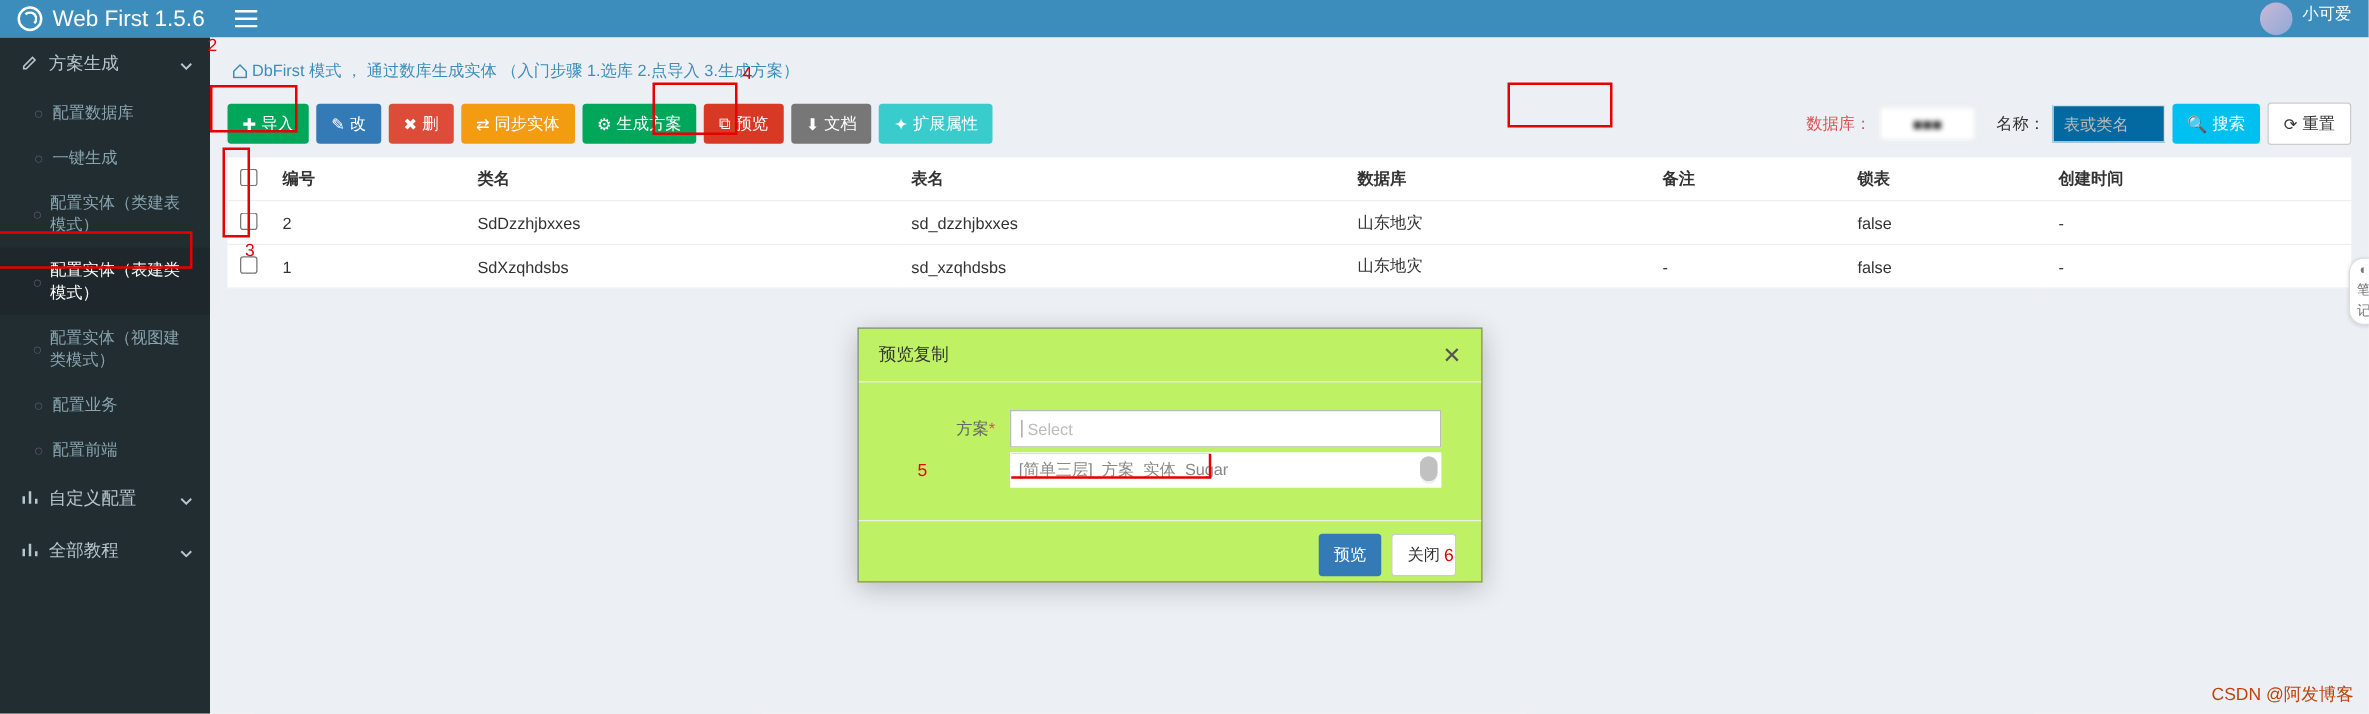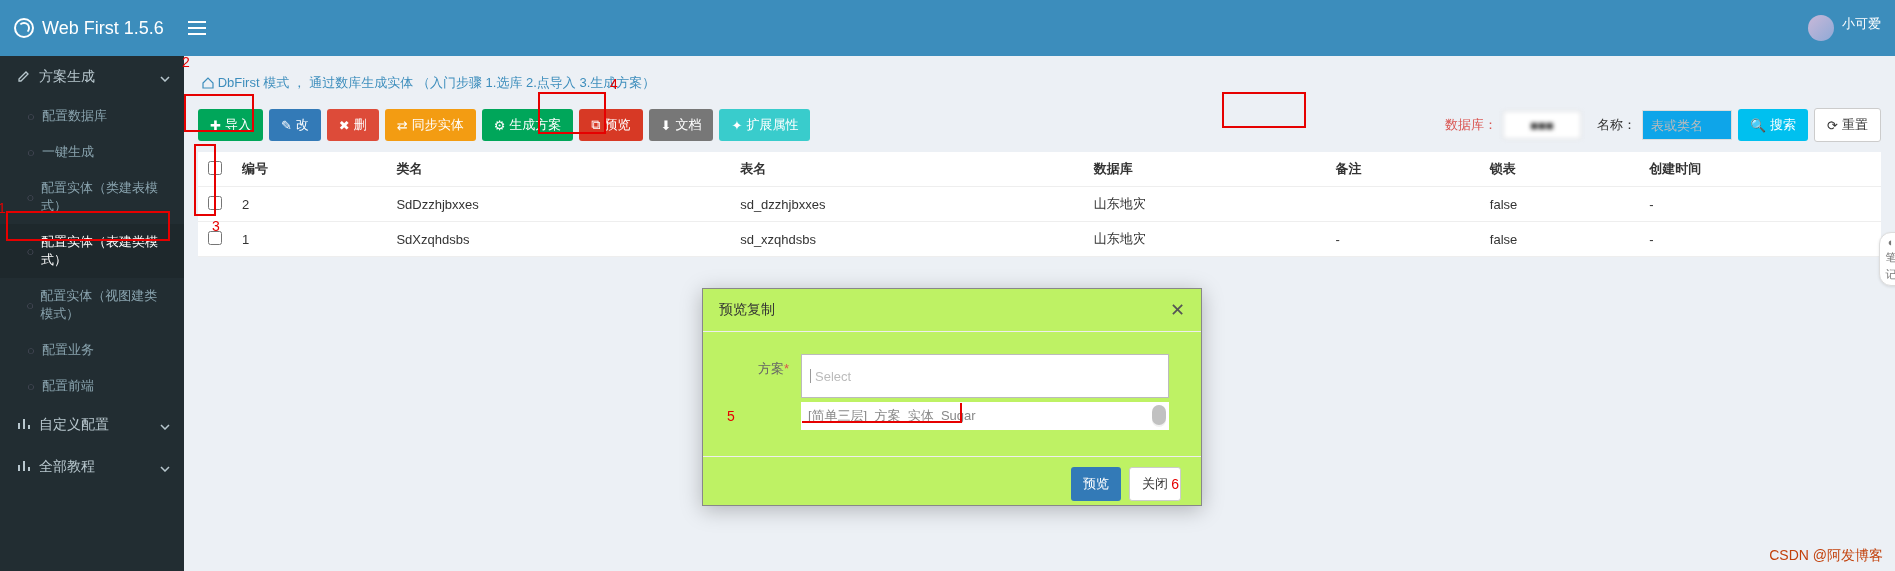--- a/index.html
+++ b/index.html
@@ -1,33 +1,33 @@
 <!DOCTYPE html>
 <html><head>
 <meta charset="utf-8">
 <style>
   * { box-sizing: border-box; margin: 0; padding: 0; font-family: "Microsoft YaHei", Arial, sans-serif; }
   body { background: #f5f5f5; font-size: 13px; color: #333; }
   
   .app { display: flex; flex-direction: column; width: 1895px; height: 571px; position: relative; overflow: hidden; }
   
   
-  .navbar { height: 56px; background: #3c8dbc; display: flex; align-items: center; color: #fff; padding: 0 14px; }
+  .navbar { height: 30px; background: #3c8dbc; display: flex; align-items: center; color: #fff; padding: 0 14px; }
   .nav-logo { width: 20px; height: 20px; border: 2px solid #fff; border-radius: 50%; display: flex; align-items: center; justify-content: center; margin-right: 8px; position: relative; }
   .nav-logo::after { content:""; width:8px; height:8px; border: 2px solid #fff; border-radius:50%; border-left-color: transparent; border-bottom-color: transparent; }
   .nav-title { font-size: 18px; font-weight: 400; }
   .nav-burger { margin-left: 24px; cursor: pointer; }
   .nav-burger svg { display:block; }
   .nav-spacer { flex: 1; }
   .nav-user { display: flex; align-items: flex-start; gap: 8px; font-size: 13px; }
   .avatar { width: 26px; height: 26px; border-radius: 50%; background: linear-gradient(135deg,#c9b8d8,#8fa9d6); }
   
   
   .body { flex: 1; display: flex; min-height: 0; }
-  .sidebar { width: 184px; background: #222d32; color: #b8c7ce; font-size: 14px; }
+  .sidebar { width: 168px; background: #222d32; color: #b8c7ce; font-size: 14px; }
   .side-section { display:flex; align-items:center; padding: 12px 14px; border-left: 3px solid transparent; cursor:pointer; }
   .side-section .caret { margin-left: auto; }
   .side-item { display:flex; align-items:center; padding: 9px 14px 9px 26px; font-size: 13px; color:#8aa4af; cursor:pointer; position:relative; }
   .side-item.active { background:#1e282c; color:#fff; }
   .side-item .dot { width:10px; display:inline-block; text-align:center; margin-right:6px; color:#556; }
   
   
   .main { flex:1; background:#ecf0f5; padding: 12px 14px; position:relative; }
   .breadcrumb { color:#3c8dbc; font-size: 13px; margin: 6px 0 16px 4px; }
   .breadcrumb svg { vertical-align: -2px; }
@@ -37,41 +37,41 @@
   .btn-green{background:#00a65a;} .btn-blue{background:#337ab7;} .btn-red{background:#dd4b39;}
   .btn-orange{background:#f39c12;} .btn-dkred{background:#d73925;}
   .btn-gray{background:#777;} .btn-lime{background:#39cccc;}
   .btn-info{background:#00c0ef;}
   .btn-default{background:#fff;color:#333;border:1px solid #ccc;}
   
   .tool-spacer{flex:1;}
   .tool-label{font-size:13px;}
   .db-label{color:#d9534f;}
   .dbbox{border:1px solid #ddd;background:#fff;width:78px;height:28px;display:inline-flex;align-items:center;justify-content:center;filter:blur(2px);}
-  .textbox{border:1px solid #ddd;background:#0ea5e9;height:30px;padding:0 8px;font-size:13px;}
+  .textbox{border:1px solid #ddd;background:#0369a1;height:30px;padding:0 8px;font-size:13px;}
   .textbox::placeholder{color:#bbb;}
   
   .table { width:100%; background:#fff; border-collapse:collapse; font-size:13px; }
   .table th, .table td { text-align:left; padding: 8px 10px; border-bottom:1px solid #eee; font-weight: normal; }
   .table th { color:#333; font-weight:600; }
   .table input[type=checkbox]{ width:14px; height:14px; }
   
   
   .ann-box{position:absolute;border:2px solid #e60000;pointer-events:none;}
   .ann-num{position:absolute;color:#e60000;font-size:14px;font-weight:400;pointer-events:none;}
   
   
   .modal-mask{position:absolute;left:518px;top:232px;width:500px;background:#bef264;border:1px solid #888;box-shadow:0 4px 20px rgba(0,0,0,.25);}
   .modal-head{display:flex;align-items:center;justify-content:space-between;padding:10px 16px;border-bottom:1px solid #eee;font-size:14px;}
   .modal-close{cursor:pointer;font-size:18px;color:#555;}
-  .modal-body{padding:22px 32px 10px;}
+  .modal-body{padding:22px 32px 10px;margin-left:23px;}
   .form-row{display:flex;align-items:flex-start;gap:12px;margin-bottom:4px;}
   .form-lbl{width:54px;text-align:right;color:#666;padding-top:6px;}
   .req{color:#d9534f;}
-  .select-box{flex:1;border:1px solid #bbb;height:44px;display:flex;align-items:center;padding:0 8px;color:#bbb;background:#fff;}
+  .select-box{flex:1;border:1px solid #bbb;height:30px;display:flex;align-items:center;padding:0 8px;color:#bbb;background:#fff;}
   .dropdown{margin-left:66px;border:1px solid #fff;background:#fff;max-height:80px;overflow:auto;position:relative;}
   .dropdown .opt{padding:4px 6px;color:#888;font-size:13px;}
   .dropdown .scrollbar{position:absolute;right:2px;top:2px;width:14px;height:calc(100% - 4px);background:#f1f1f1;border-radius:7px;}
   .dropdown .thumb{position:absolute;right:2px;top:2px;width:14px;height:20px;background:#c1c1c1;border-radius:7px;}
   .modal-foot{display:flex;justify-content:flex-end;gap:8px;padding:10px 20px 4px;border-top:1px solid #eee;}
   
   .watermark{position:absolute;right:12px;bottom:6px;color:#c2410c;font-size:14px;}
   .edge-fab{position:absolute;right:-8px;top:176px;width:24px;height:54px;background:#fff;border:1px solid #ddd;border-radius:12px 0 0 12px;box-shadow:0 1px 3px rgba(0,0,0,.1);display:flex;flex-direction:column;align-items:center;justify-content:center;gap:2px;color:#777;font-size:11px;}
 </style>
 </head>

